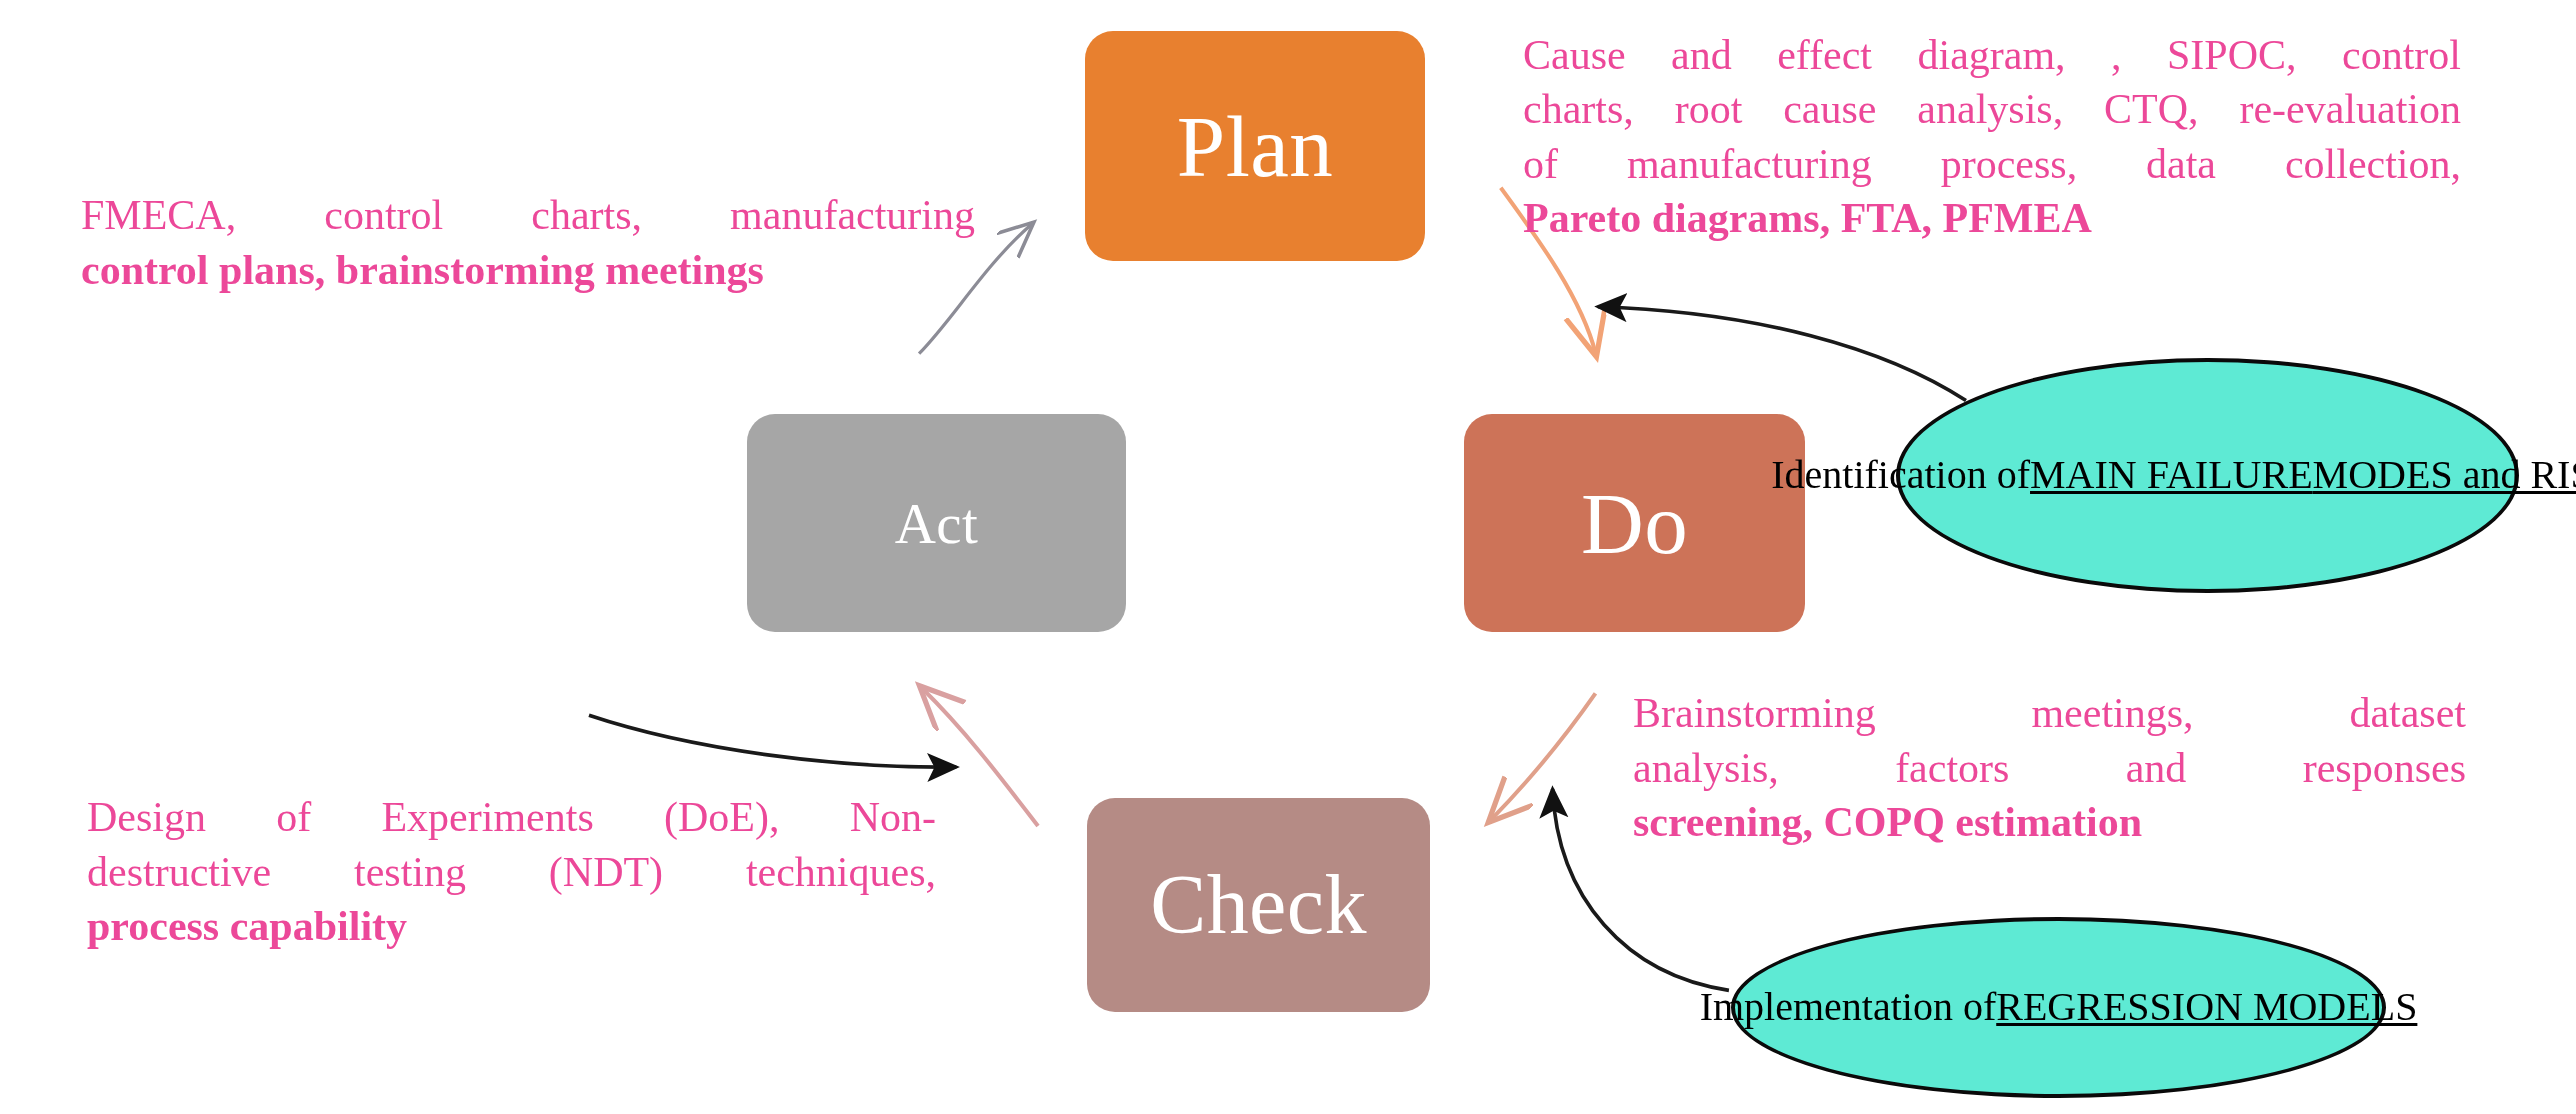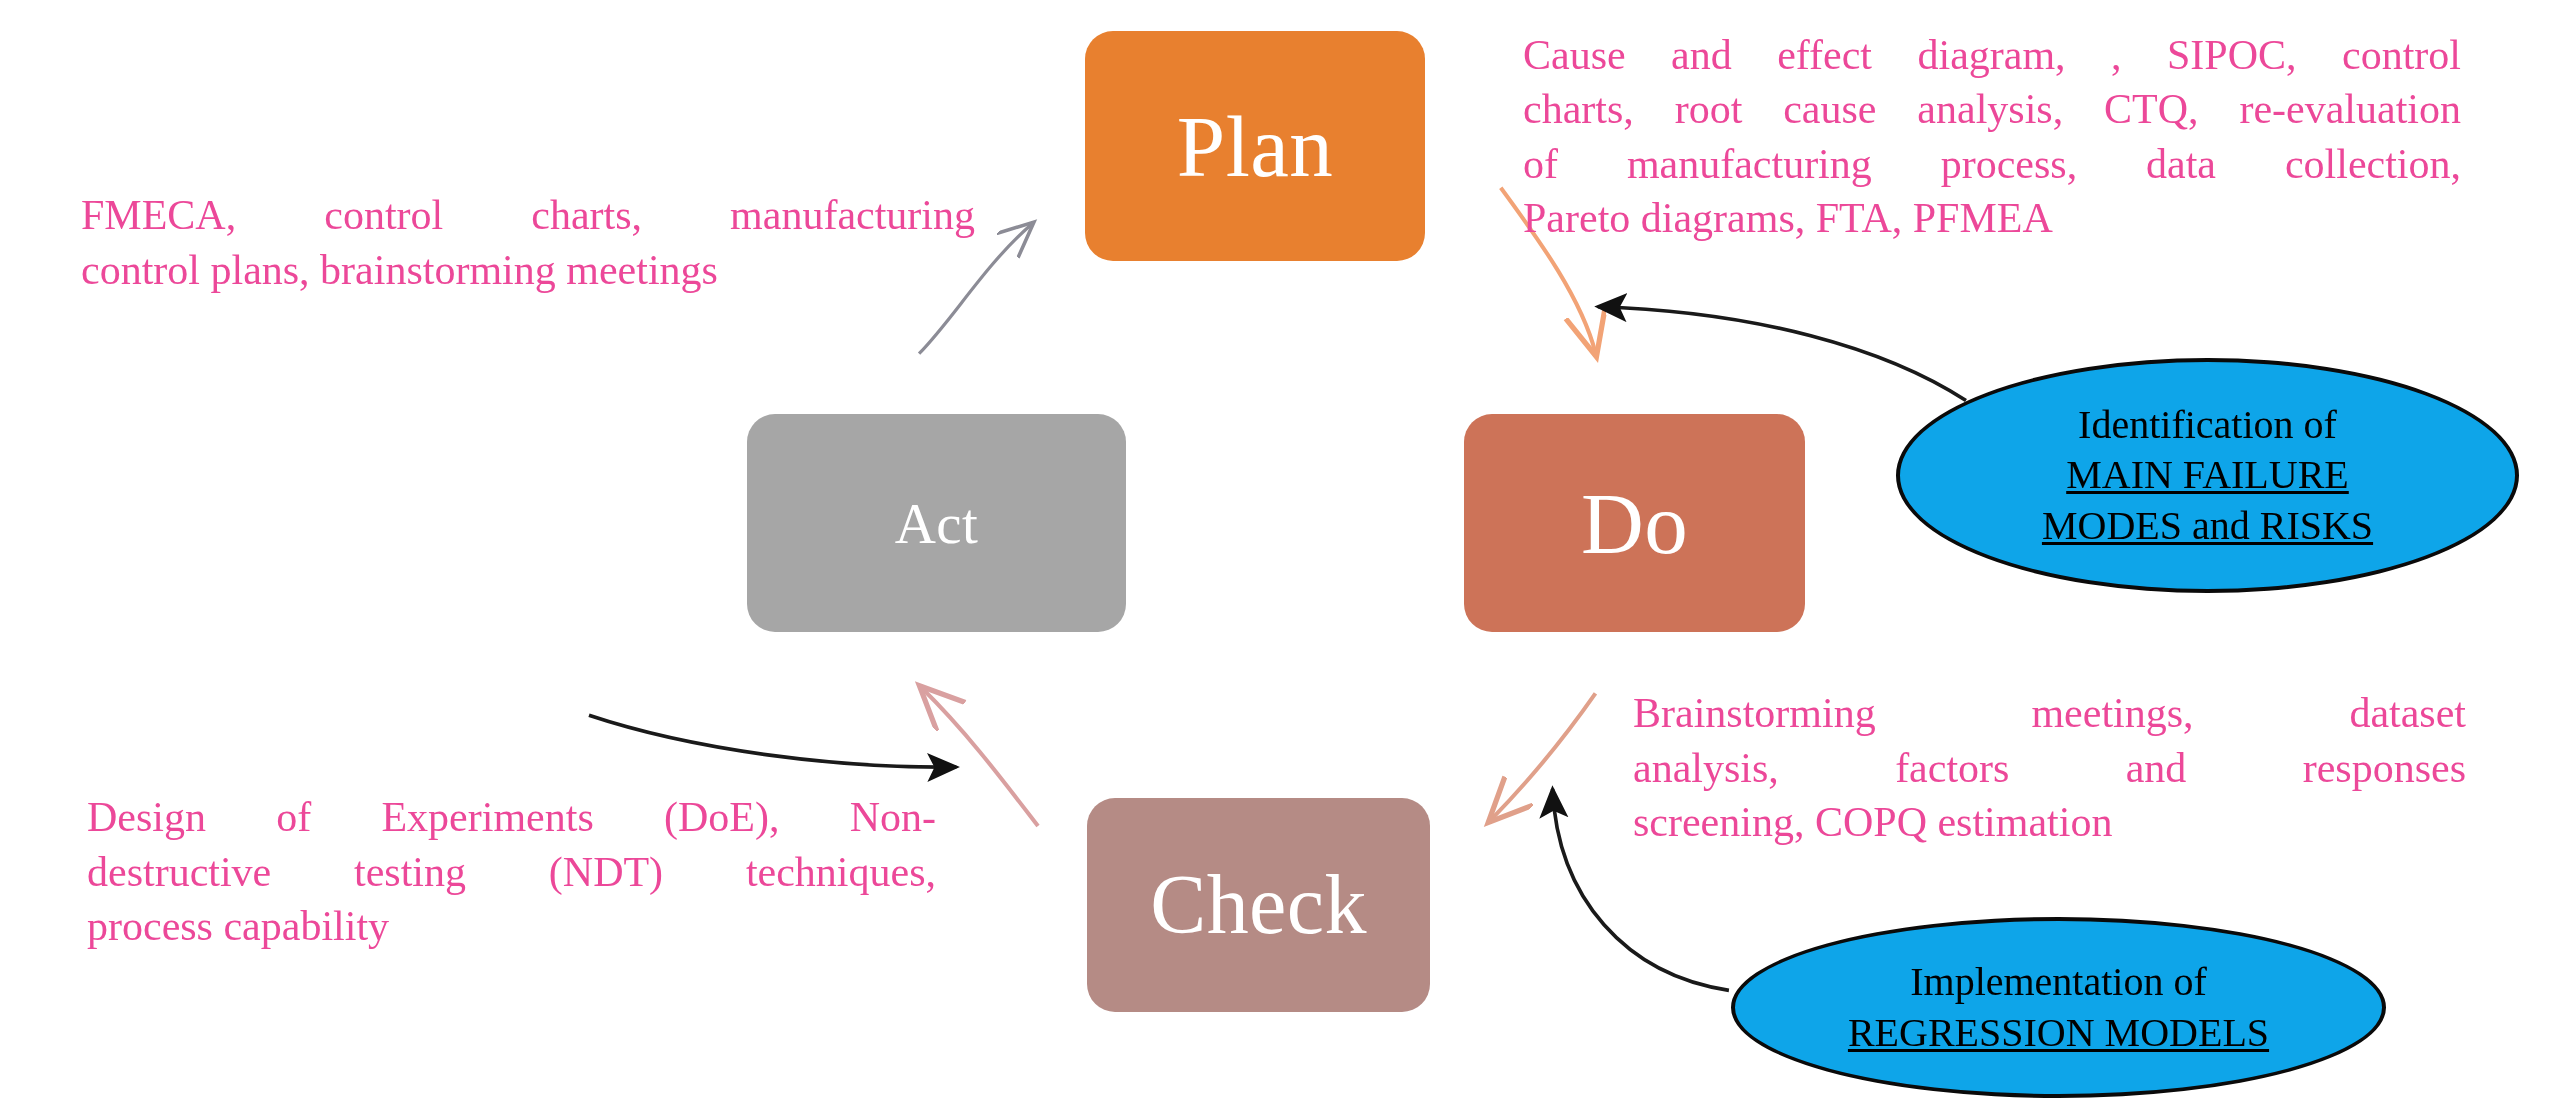--- a/index.html
+++ b/index.html
@@ -89,30 +89,30 @@
     left: 1633px; top: 686px;
     width: 833px;
   }
   #text-do {
     left: 87px; top: 790px;
     width: 849px;
   }
   
   .tool-text p:last-child { text-align-last: left; }
   .tool-text p { text-align-last: justify; }
-  .tool-text p.last { text-align: left; text-align-last: left; }
+  .tool-text p.last { text-align: left; text-align-last: left; font-weight: bold; }
 
   
   .outcome-ellipse {
     position: absolute;
-    background: #0ea5e9;
+    background: #5eead4;
     border: 4px solid #0a0a0a;
     border-radius: 50%;
     display: flex;
-    flex-direction: column;
+    flex-direction: row;
     align-items: center;
     justify-content: center;
     color: #000000;
     font-family: "Liberation Serif", "DejaVu Serif", serif;
     text-align: center;
     line-height: 1.26;
   }
   .outcome-ellipse .ln { display: block; white-space: nowrap; }
   .outcome-ellipse .u { text-decoration: underline; text-decoration-thickness: 3.2px; text-underline-offset: 3.2px; }
 

